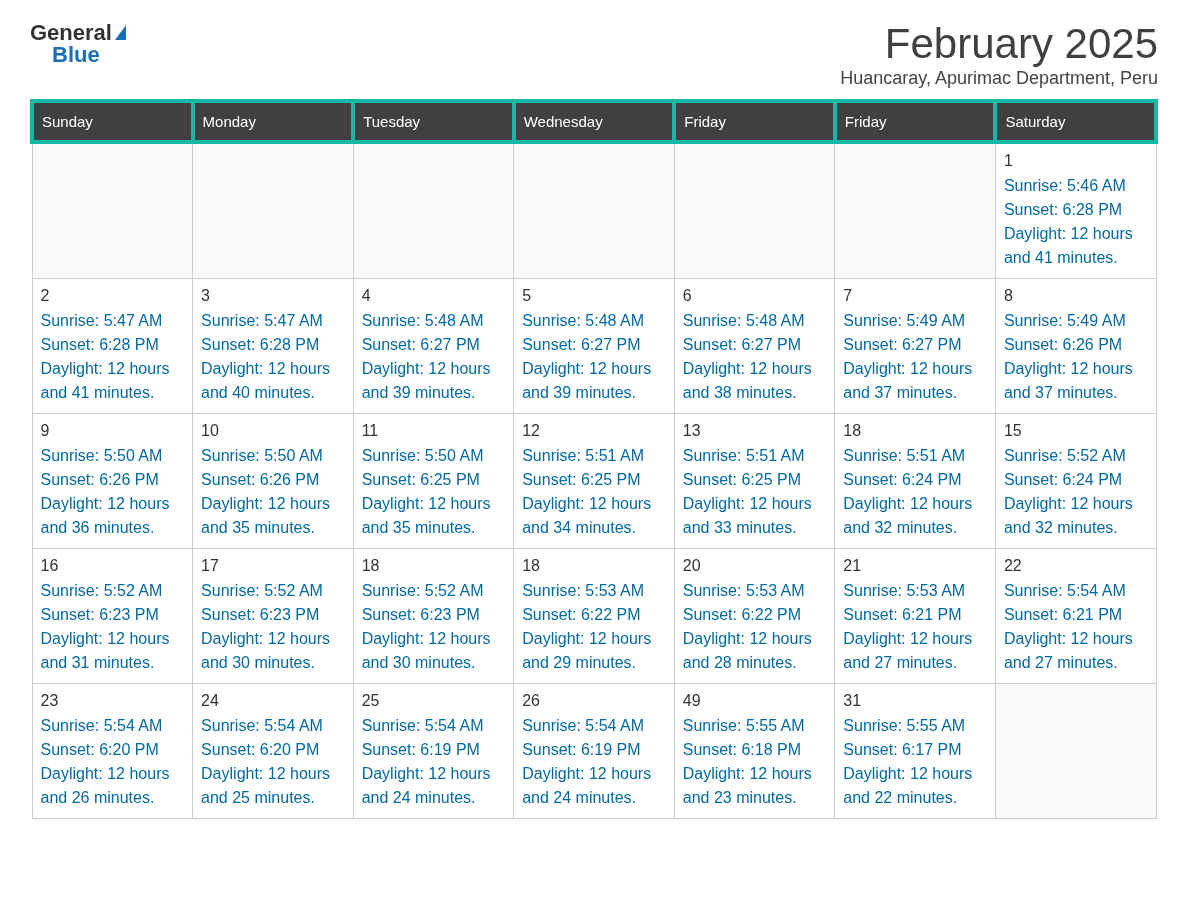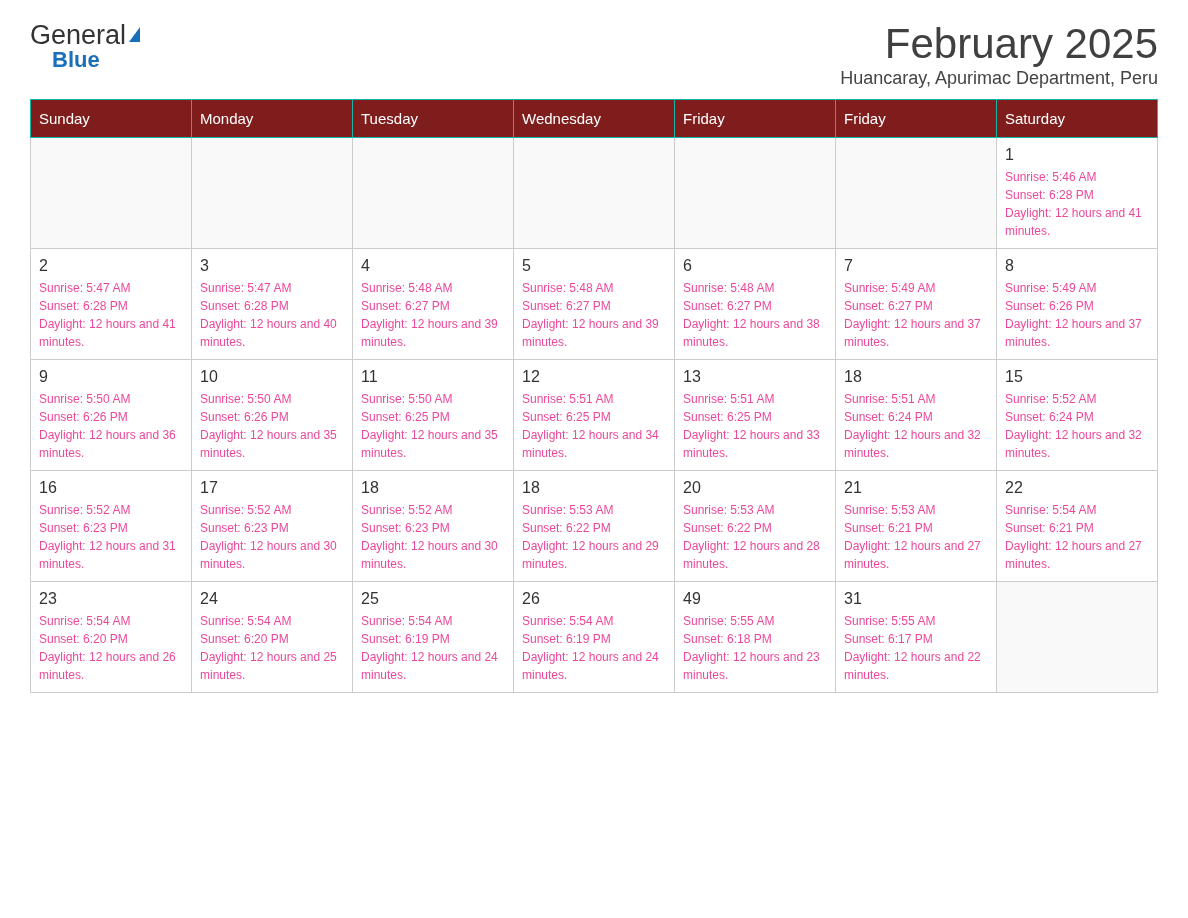--- a/index.html
+++ b/index.html
@@ -14,22 +14,22 @@
       justify-content: space-between;
       align-items: flex-start;
       margin-bottom: 10px;
     }
     .logo {
       display: flex;
       flex-direction: column;
       align-items: flex-start;
     }
     .logo-text-general {
-      font-size: 27px;
-      font-weight: normal;
+      font-size: 22px;
+      font-weight: bold;
       color: #333;
     }
     .logo-text-blue {
       font-size: 22px;
       font-weight: bold;
       color: #1a6fba;
       margin-top: -4px;
       margin-left: 22px;
     }
     .logo-row {
@@ -48,46 +48,46 @@
       font-size: 18px;
       font-weight: normal;
       color: #444;
     }
     .calendar {
       width: 100%;
       border-collapse: collapse;
       border: 1px solid #ccc;
     }
     .calendar th {
-      background-color: #7f1d1d;
+      background-color: #404040;
       color: #fff;
       padding: 10px 8px;
       text-align: left;
       font-size: 15px;
       font-weight: normal;
-      border: 1px solid #14b8a6;
+      border: 4px solid #14b8a6;
     }
     .calendar td {
       vertical-align: top;
       padding: 8px;
       border: 1px solid #ccc;
       width: calc(100% / 7);
       min-height: 100px;
       font-size: 12.5px;
       color: #333;
     }
     .day-num {
       font-size: 16px;
       font-weight: normal;
       display: block;
       margin-bottom: 4px;
     }
     .day-info {
-      font-size: 12px;
-      color: #ec4899;
+      font-size: 16px;
+      color: #0369a1;
       line-height: 1.5;
     }
     .empty-cell {
       background: #f9f9f9;
     }
     tr td {
       border-top: 2px solid #2d6da3;
     }
     tr td:first-child {
       border-left: 1px solid #ccc;

